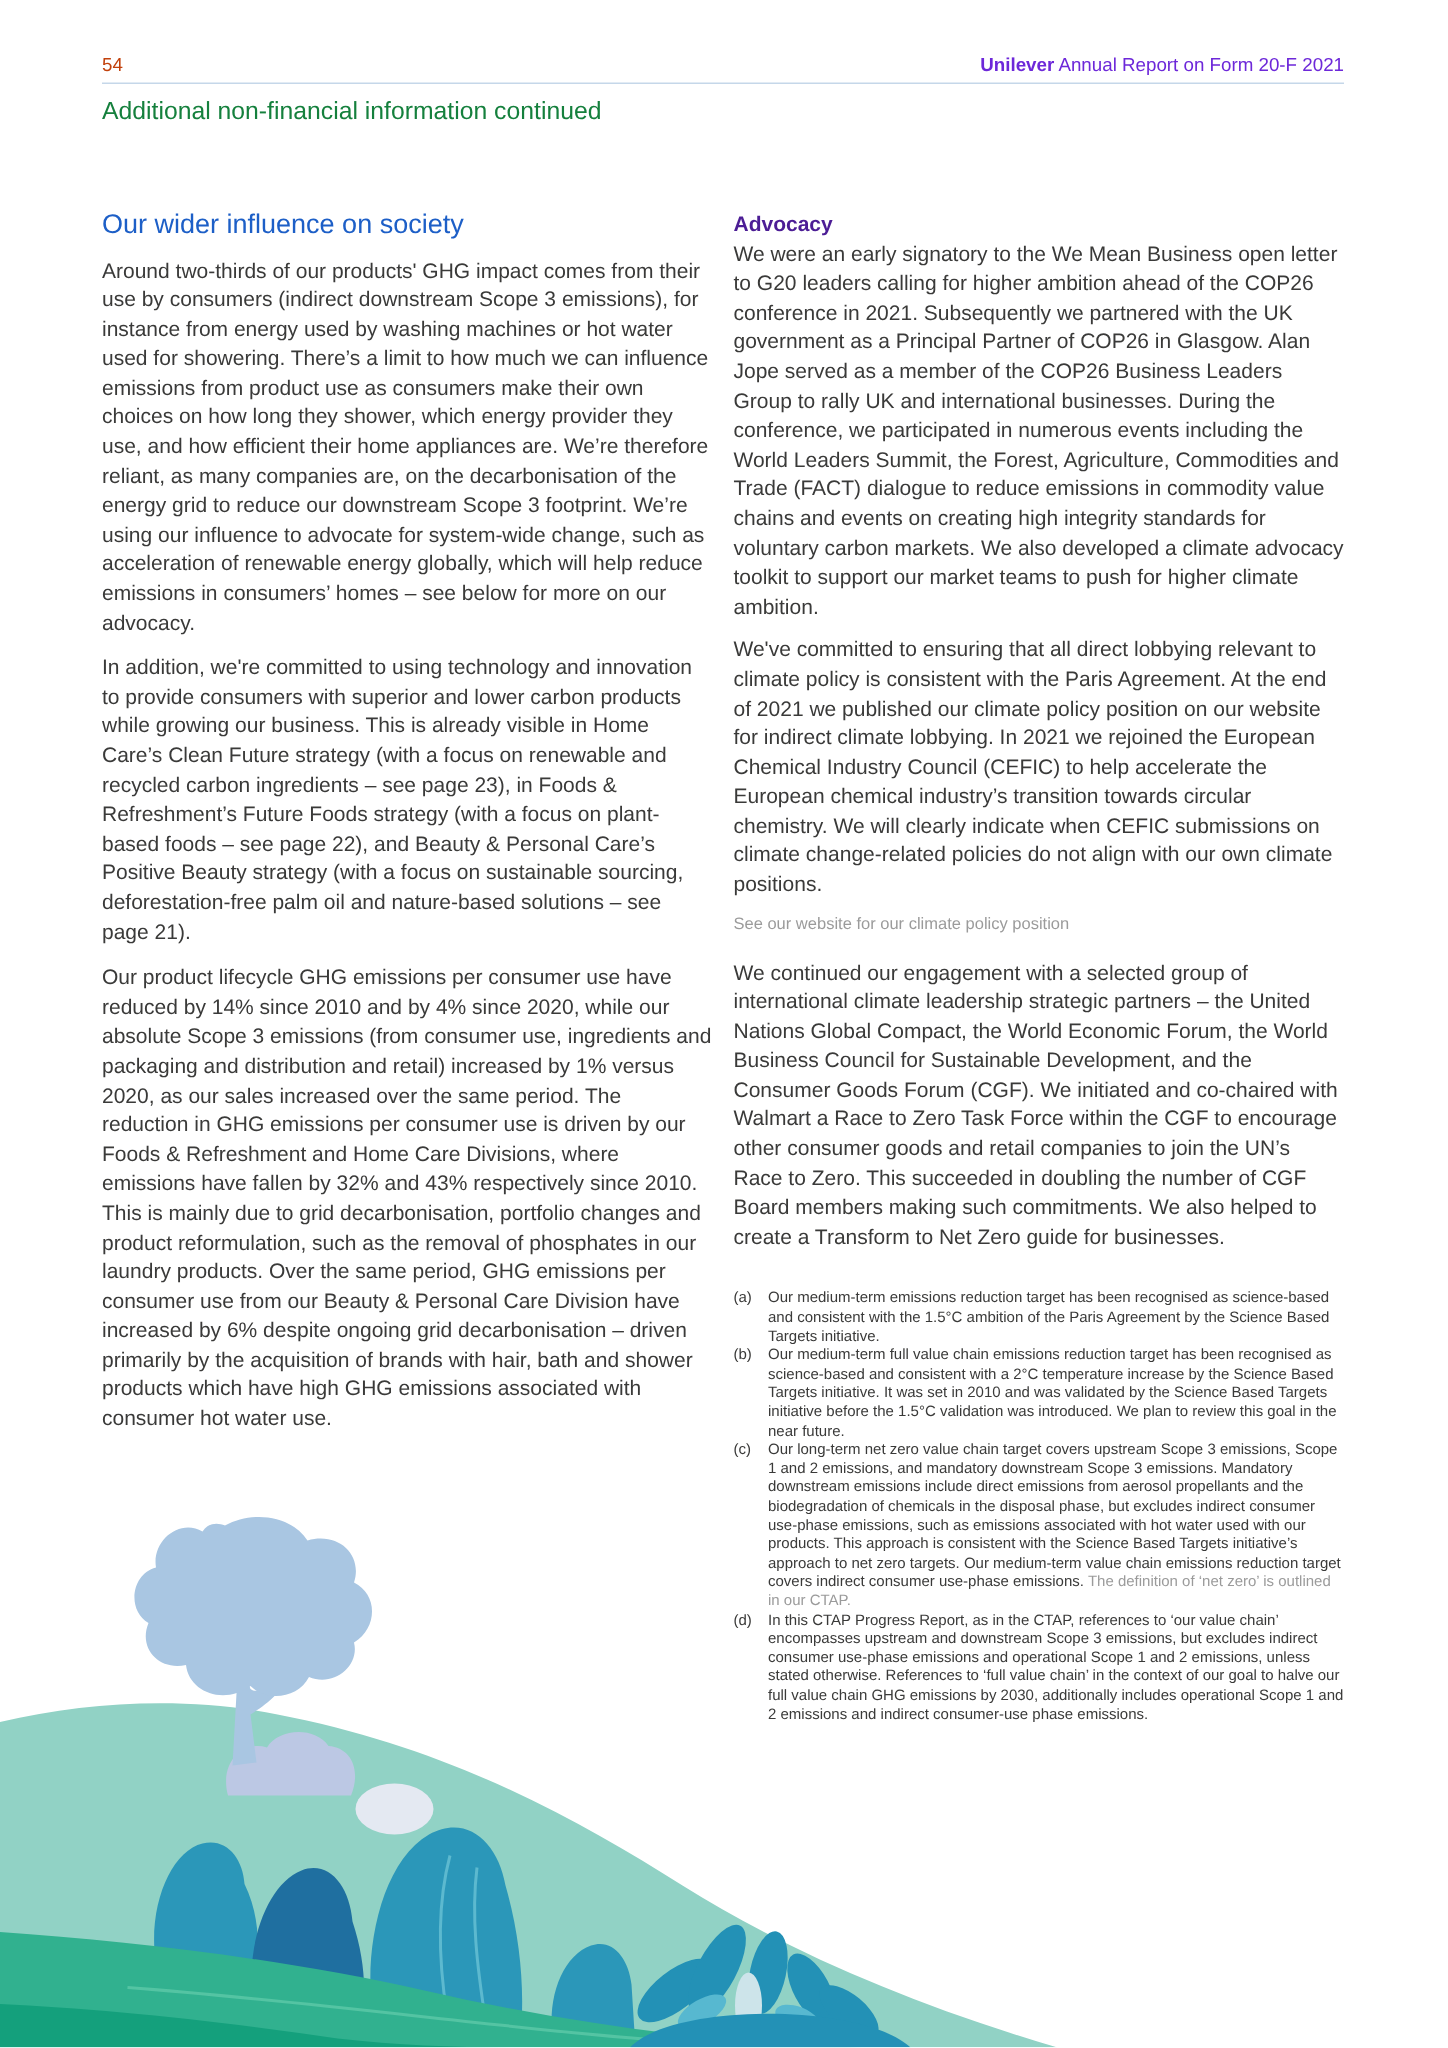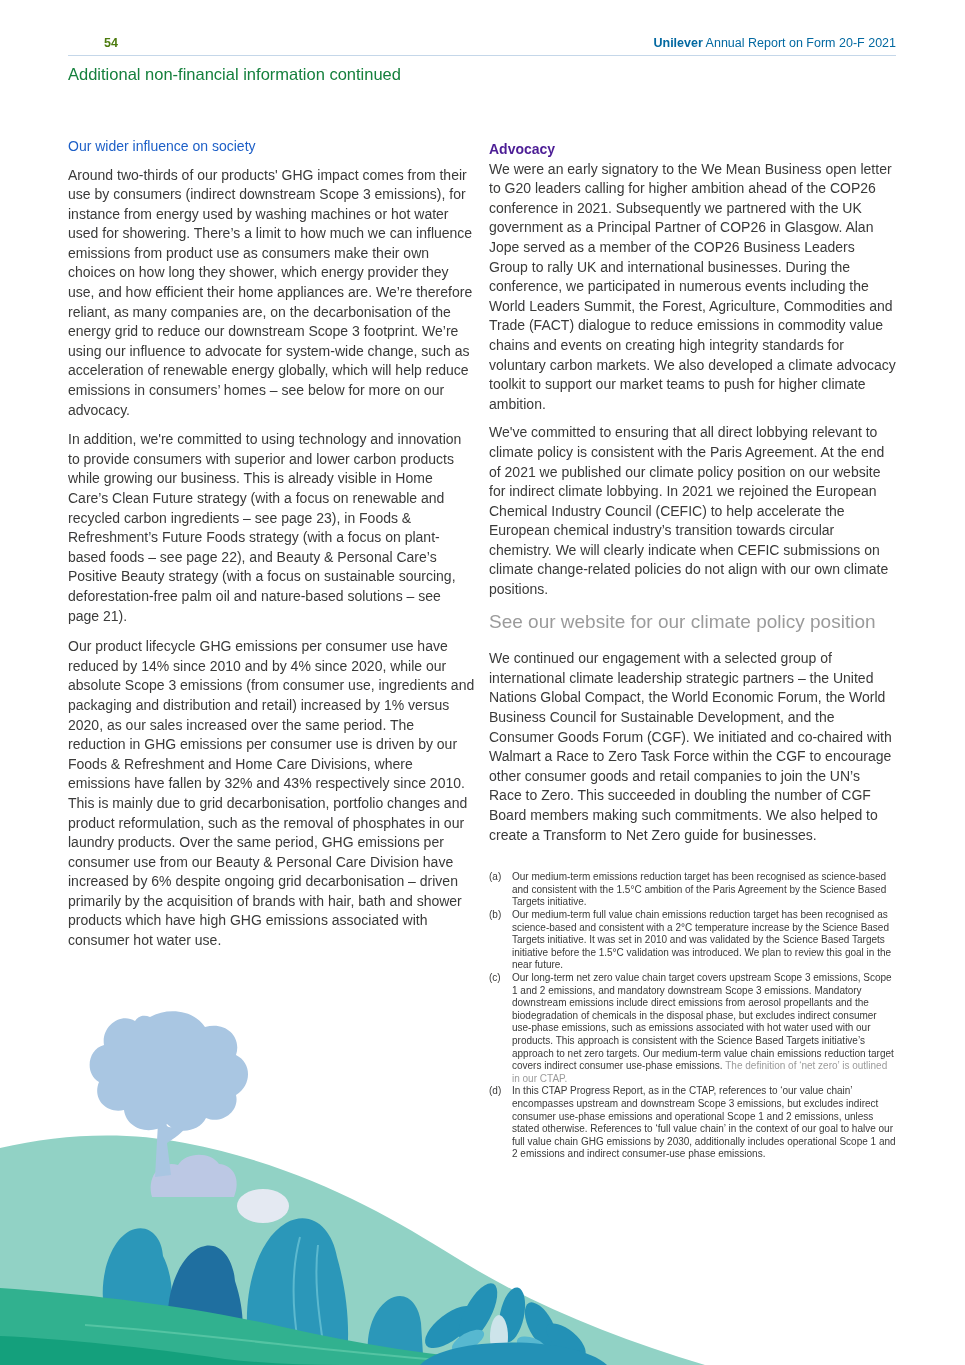--- a/index.html
+++ b/index.html
@@ -1,31 +1,31 @@
 <!DOCTYPE html>
 <html><head>
 <meta charset="utf-8">
 <style>
   html,body{margin:0;padding:0;background:#ffffff;}
   .page{position:relative;width:965px;height:1365px;background:#ffffff;overflow:hidden;
         font-family:"Liberation Sans",sans-serif;color:#3a3a39;}
   
   .hdr{position:absolute;top:36px;left:68px;right:69px;display:flex;justify-content:space-between;align-items:baseline;}
-  .pagenum{color:#4d7c0f;font-weight:700;font-size:12.5px;margin-left:36px;}
-  .rpt{font-size:12.5px;color:#0369a1;}
+  .pagenum{color:#c2410c;font-weight:400;font-size:12.5px;}
+  .rpt{font-size:12.5px;color:#6d28d9;}
   .rpt b{font-weight:700;}
   .rule{position:absolute;top:55px;left:68px;right:69px;height:1px;background:#c5d7e9;}
   .sectitle{position:absolute;top:65px;left:68px;font-size:16.5px;color:#15803d;font-weight:400;}
   
   .cols{position:absolute;top:138px;left:68px;width:828px;display:flex;gap:14px;}
   .col{width:407px;}
-  h2.blue{font-size:14px;font-weight:400;color:#1d5fc7;margin:0 0 10px 0;line-height:1.25;}
+  h2.blue{font-size:18px;font-weight:400;color:#1d5fc7;margin:0 0 10px 0;line-height:1.25;}
   h3.sub{font-size:14px;font-weight:700;color:#4c1d95;margin:10px 0 0 0;line-height:1.4;}
   p.body{font-size:14px;line-height:1.4;margin:0 0 9px 0;color:#3a3a39;}
-  .graylink{font-size:19px;color:#9b9b9b;margin:5px 0 15px 0;line-height:1.35;cursor:pointer;}
+  .graylink{font-size:11px;color:#9b9b9b;margin:5px 0 15px 0;line-height:1.35;cursor:pointer;}
   
   .footnotes{margin-top:26px;font-size:10px;line-height:1.26;color:#3a3a39;}
   .fn{display:flex;}
   .fn .lbl{width:23px;flex-shrink:0;}
   .fn .txt{flex:1;}
   .fn .suffix{color:#9b9b9b;}
   
   .illus{position:absolute;left:0;bottom:0;width:730px;height:360px;}
 </style>
 </head>

